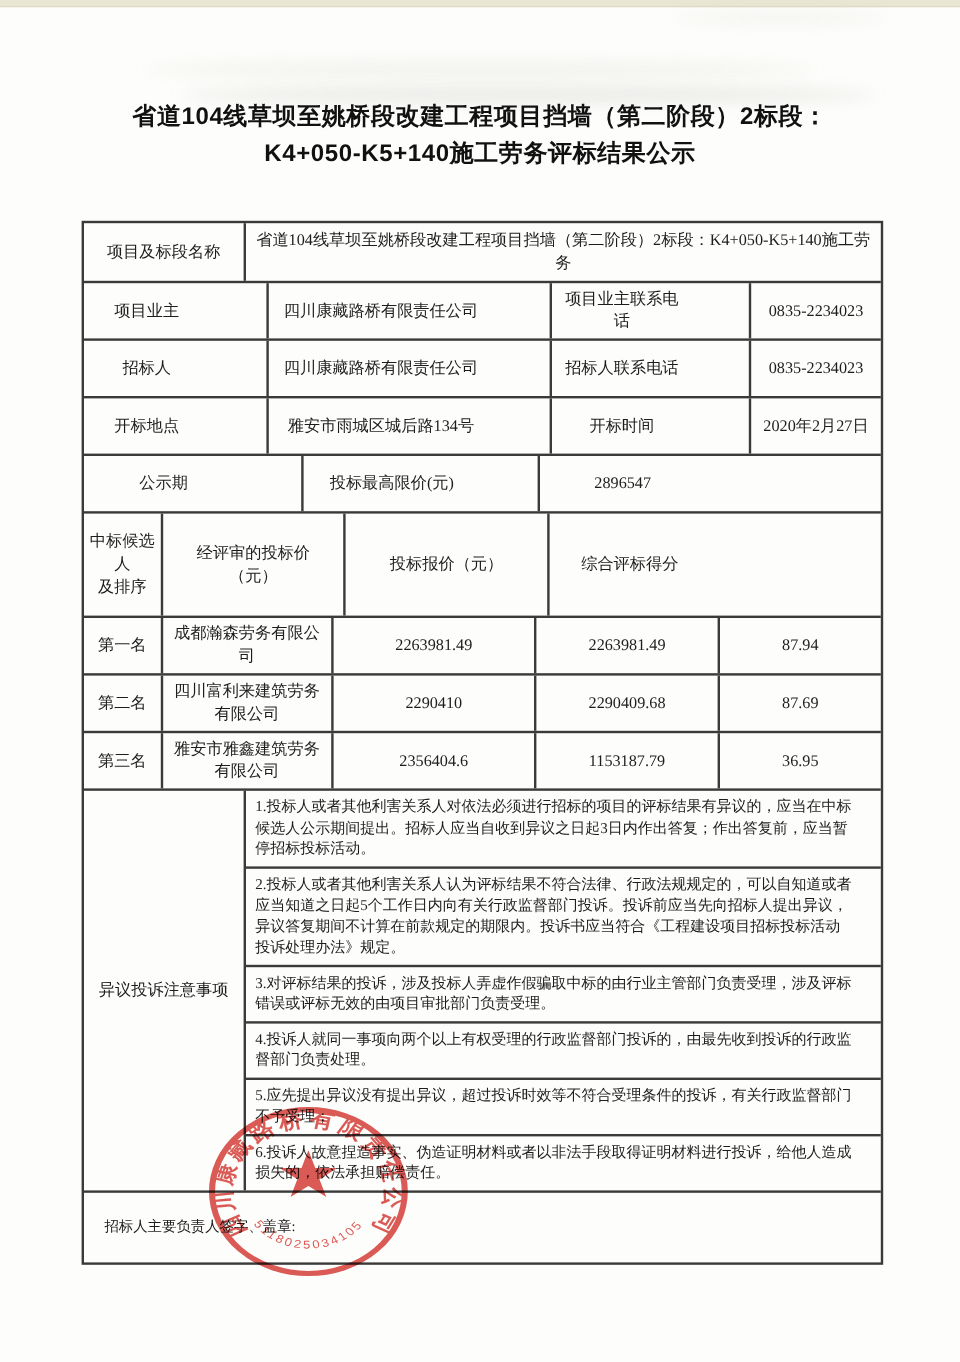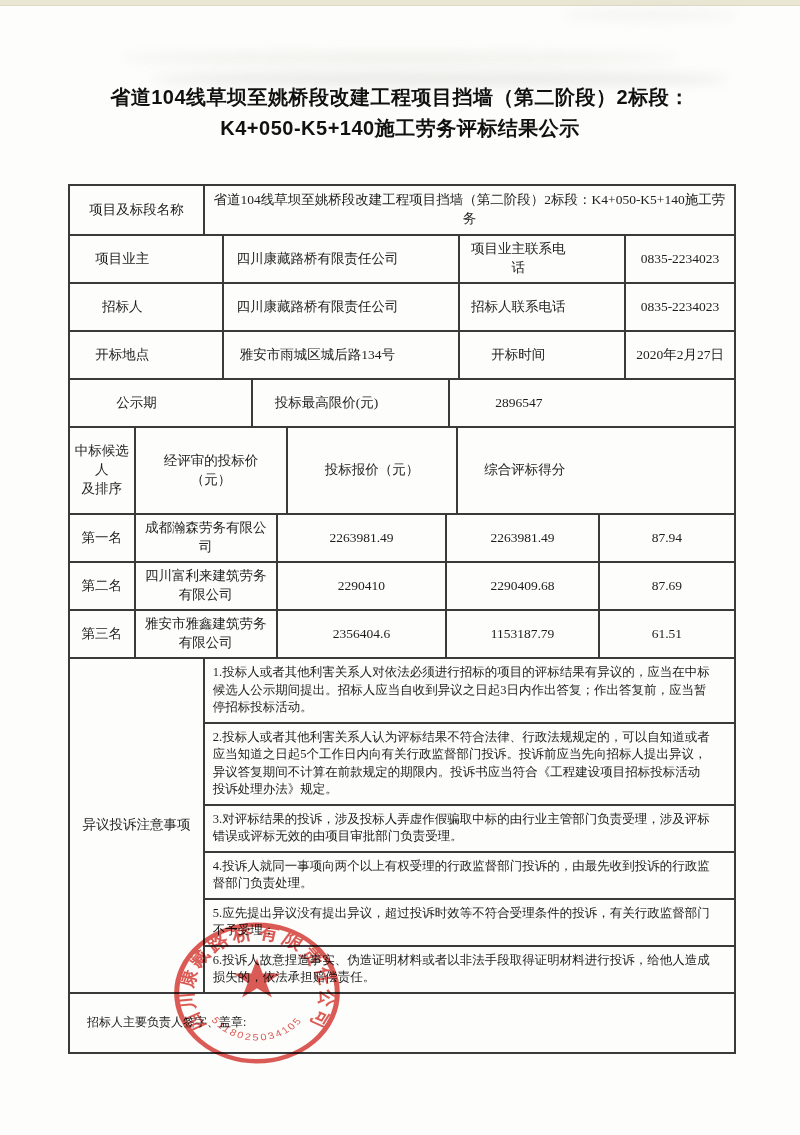--- a/index.html
+++ b/index.html
@@ -145,21 +145,21 @@
       <div class="cell k3">2290410</div>
       <div class="cell k4">2290409.68</div>
       <div class="cell k5">87.69</div>
     </div>
 
     <div class="row r-cand">
       <div class="cell k1">第三名</div>
       <div class="cell k2">雅安市雅鑫建筑劳务有限公司</div>
       <div class="cell k3">2356404.6</div>
       <div class="cell k4">1153187.79</div>
-      <div class="cell k5">61.51</div>
+      <div class="cell k5">36.95</div>
     </div>
 
     <div class="row">
       <div class="cell notice-label">异议投诉注意事项</div>
       <div class="notice-items">
         <div class="notice-item">1.投标人或者其他利害关系人对依法必须进行招标的项目的评标结果有异议的，应当在中标候选人公示期间提出。招标人应当自收到异议之日起3日内作出答复；作出答复前，应当暂停招标投标活动。</div>
         <div class="notice-item">2.投标人或者其他利害关系人认为评标结果不符合法律、行政法规规定的，可以自知道或者应当知道之日起5个工作日内向有关行政监督部门投诉。投诉前应当先向招标人提出异议，异议答复期间不计算在前款规定的期限内。投诉书应当符合《工程建设项目招标投标活动投诉处理办法》规定。</div>
         <div class="notice-item">3.对评标结果的投诉，涉及投标人弄虚作假骗取中标的由行业主管部门负责受理，涉及评标错误或评标无效的由项目审批部门负责受理。</div>
         <div class="notice-item">4.投诉人就同一事项向两个以上有权受理的行政监督部门投诉的，由最先收到投诉的行政监督部门负责处理。</div>
         <div class="notice-item">5.应先提出异议没有提出异议，超过投诉时效等不符合受理条件的投诉，有关行政监督部门不予受理；</div>

